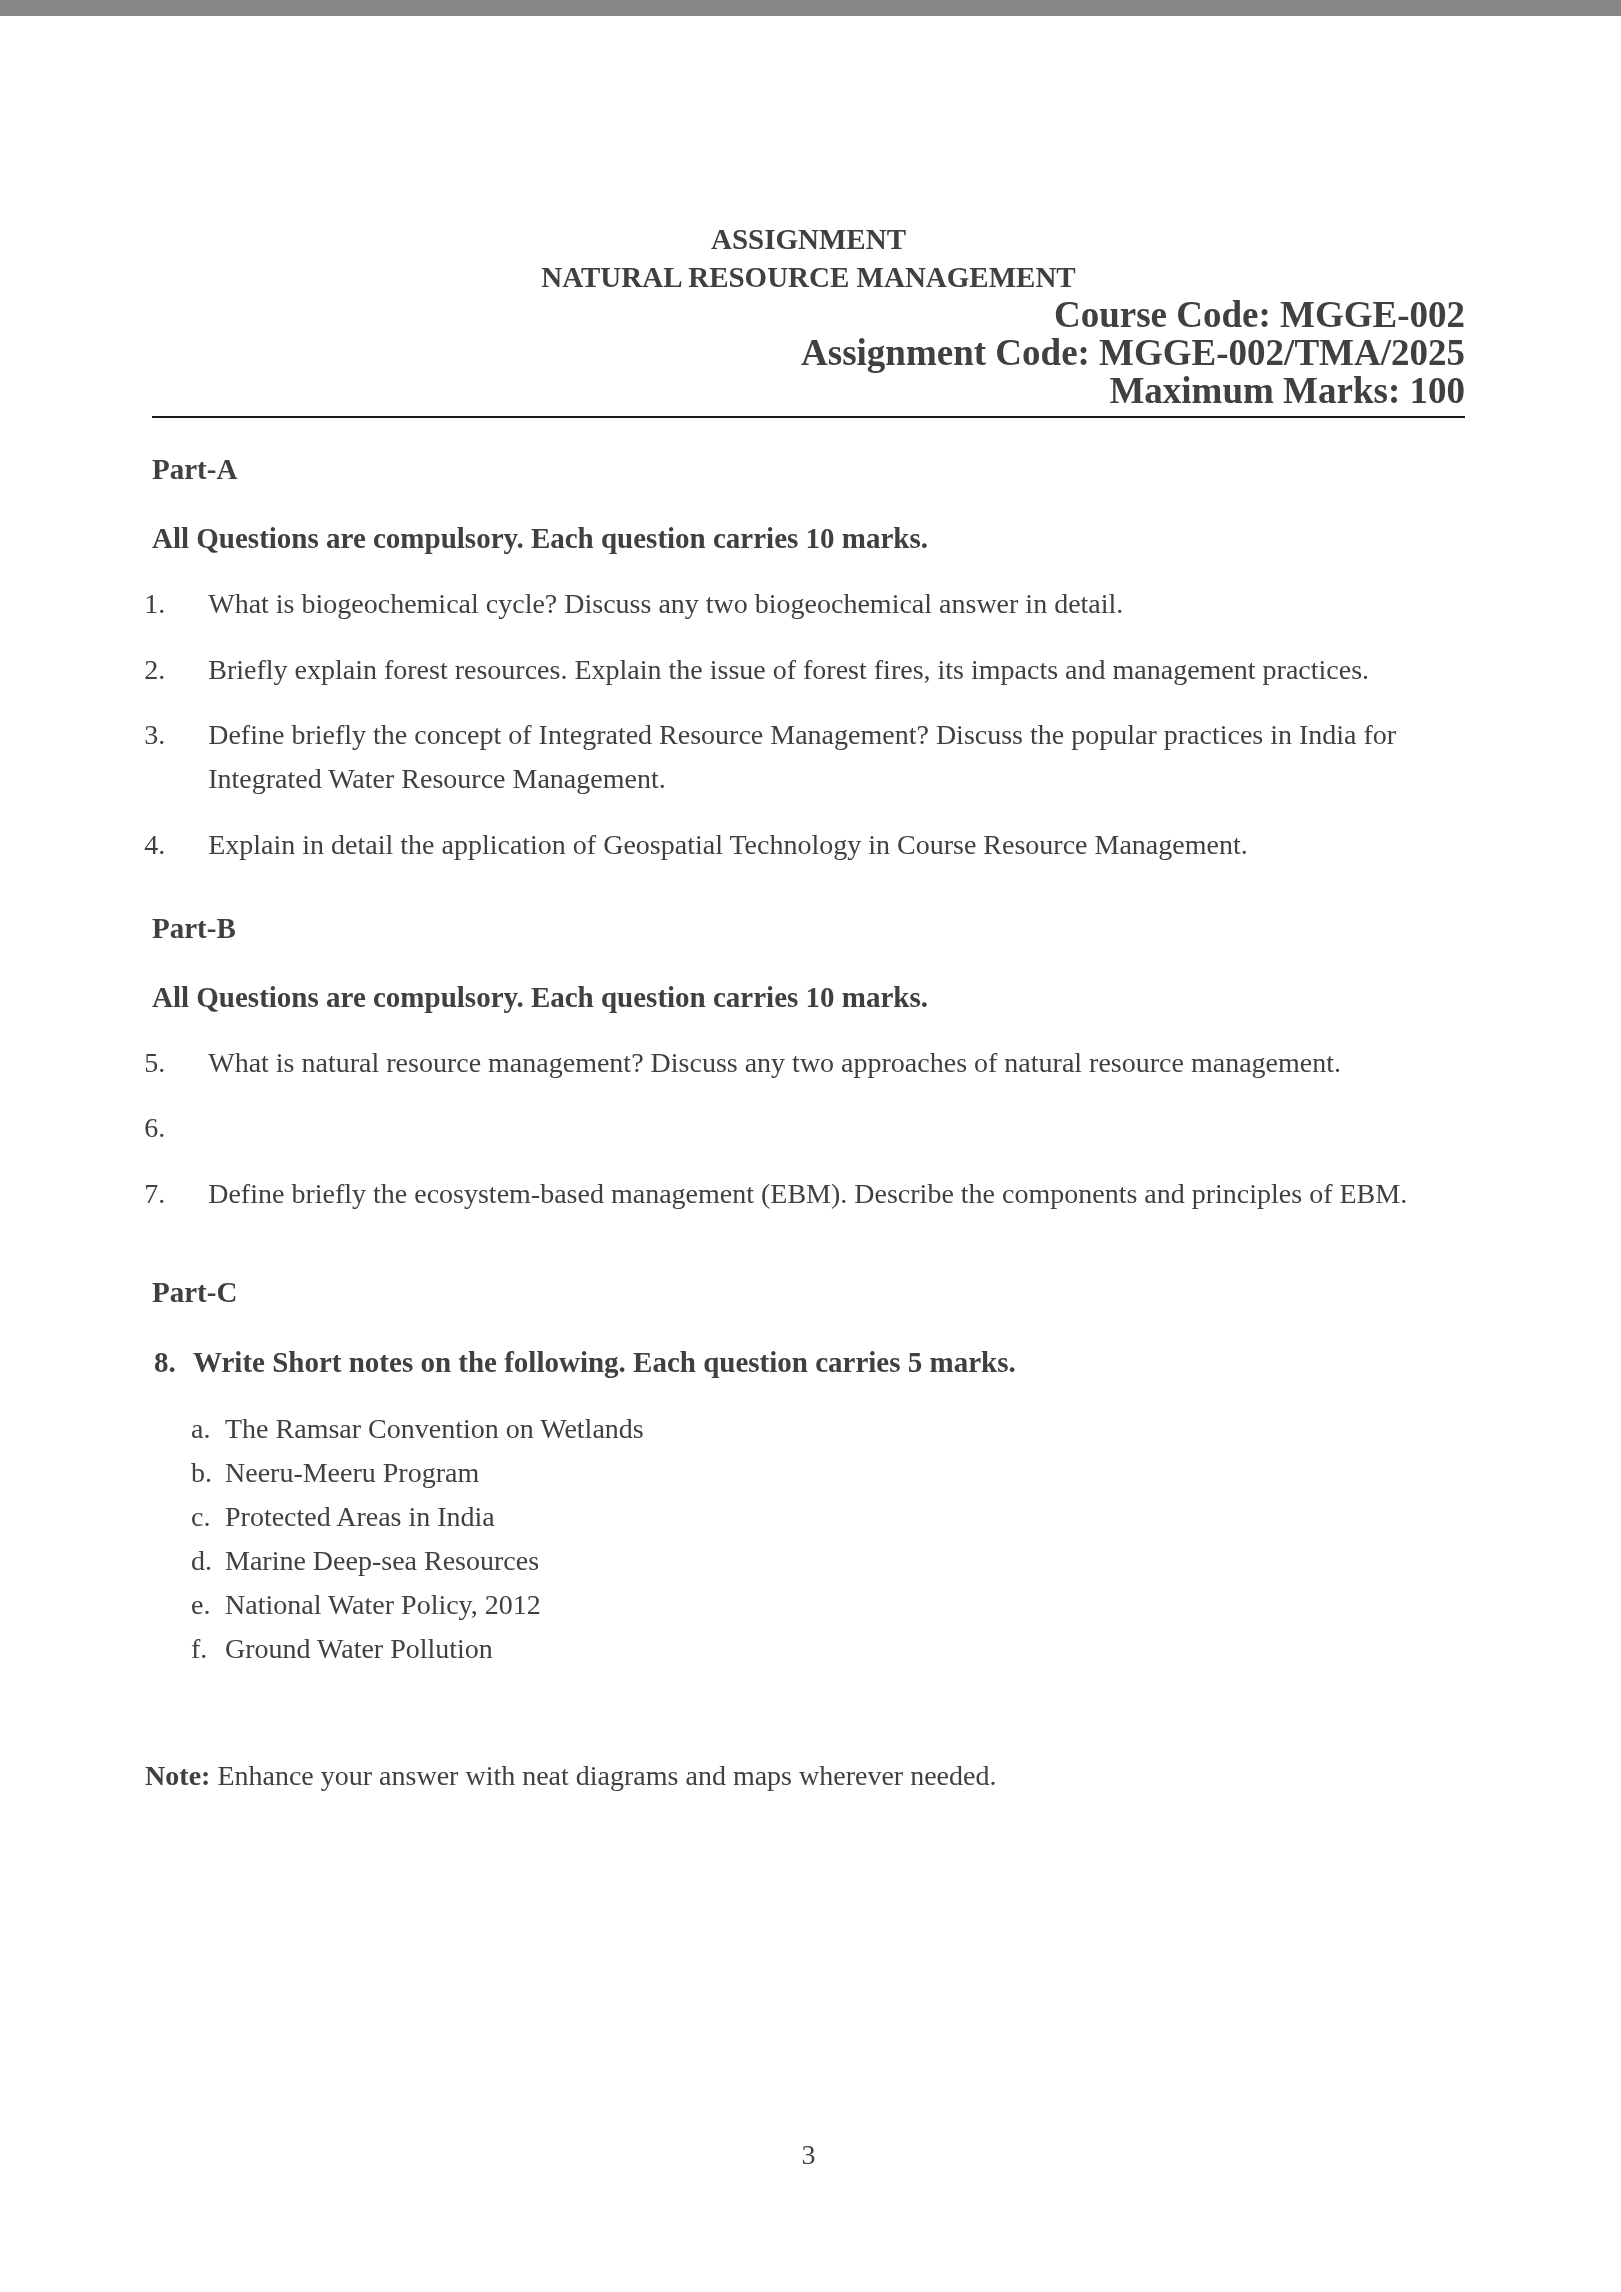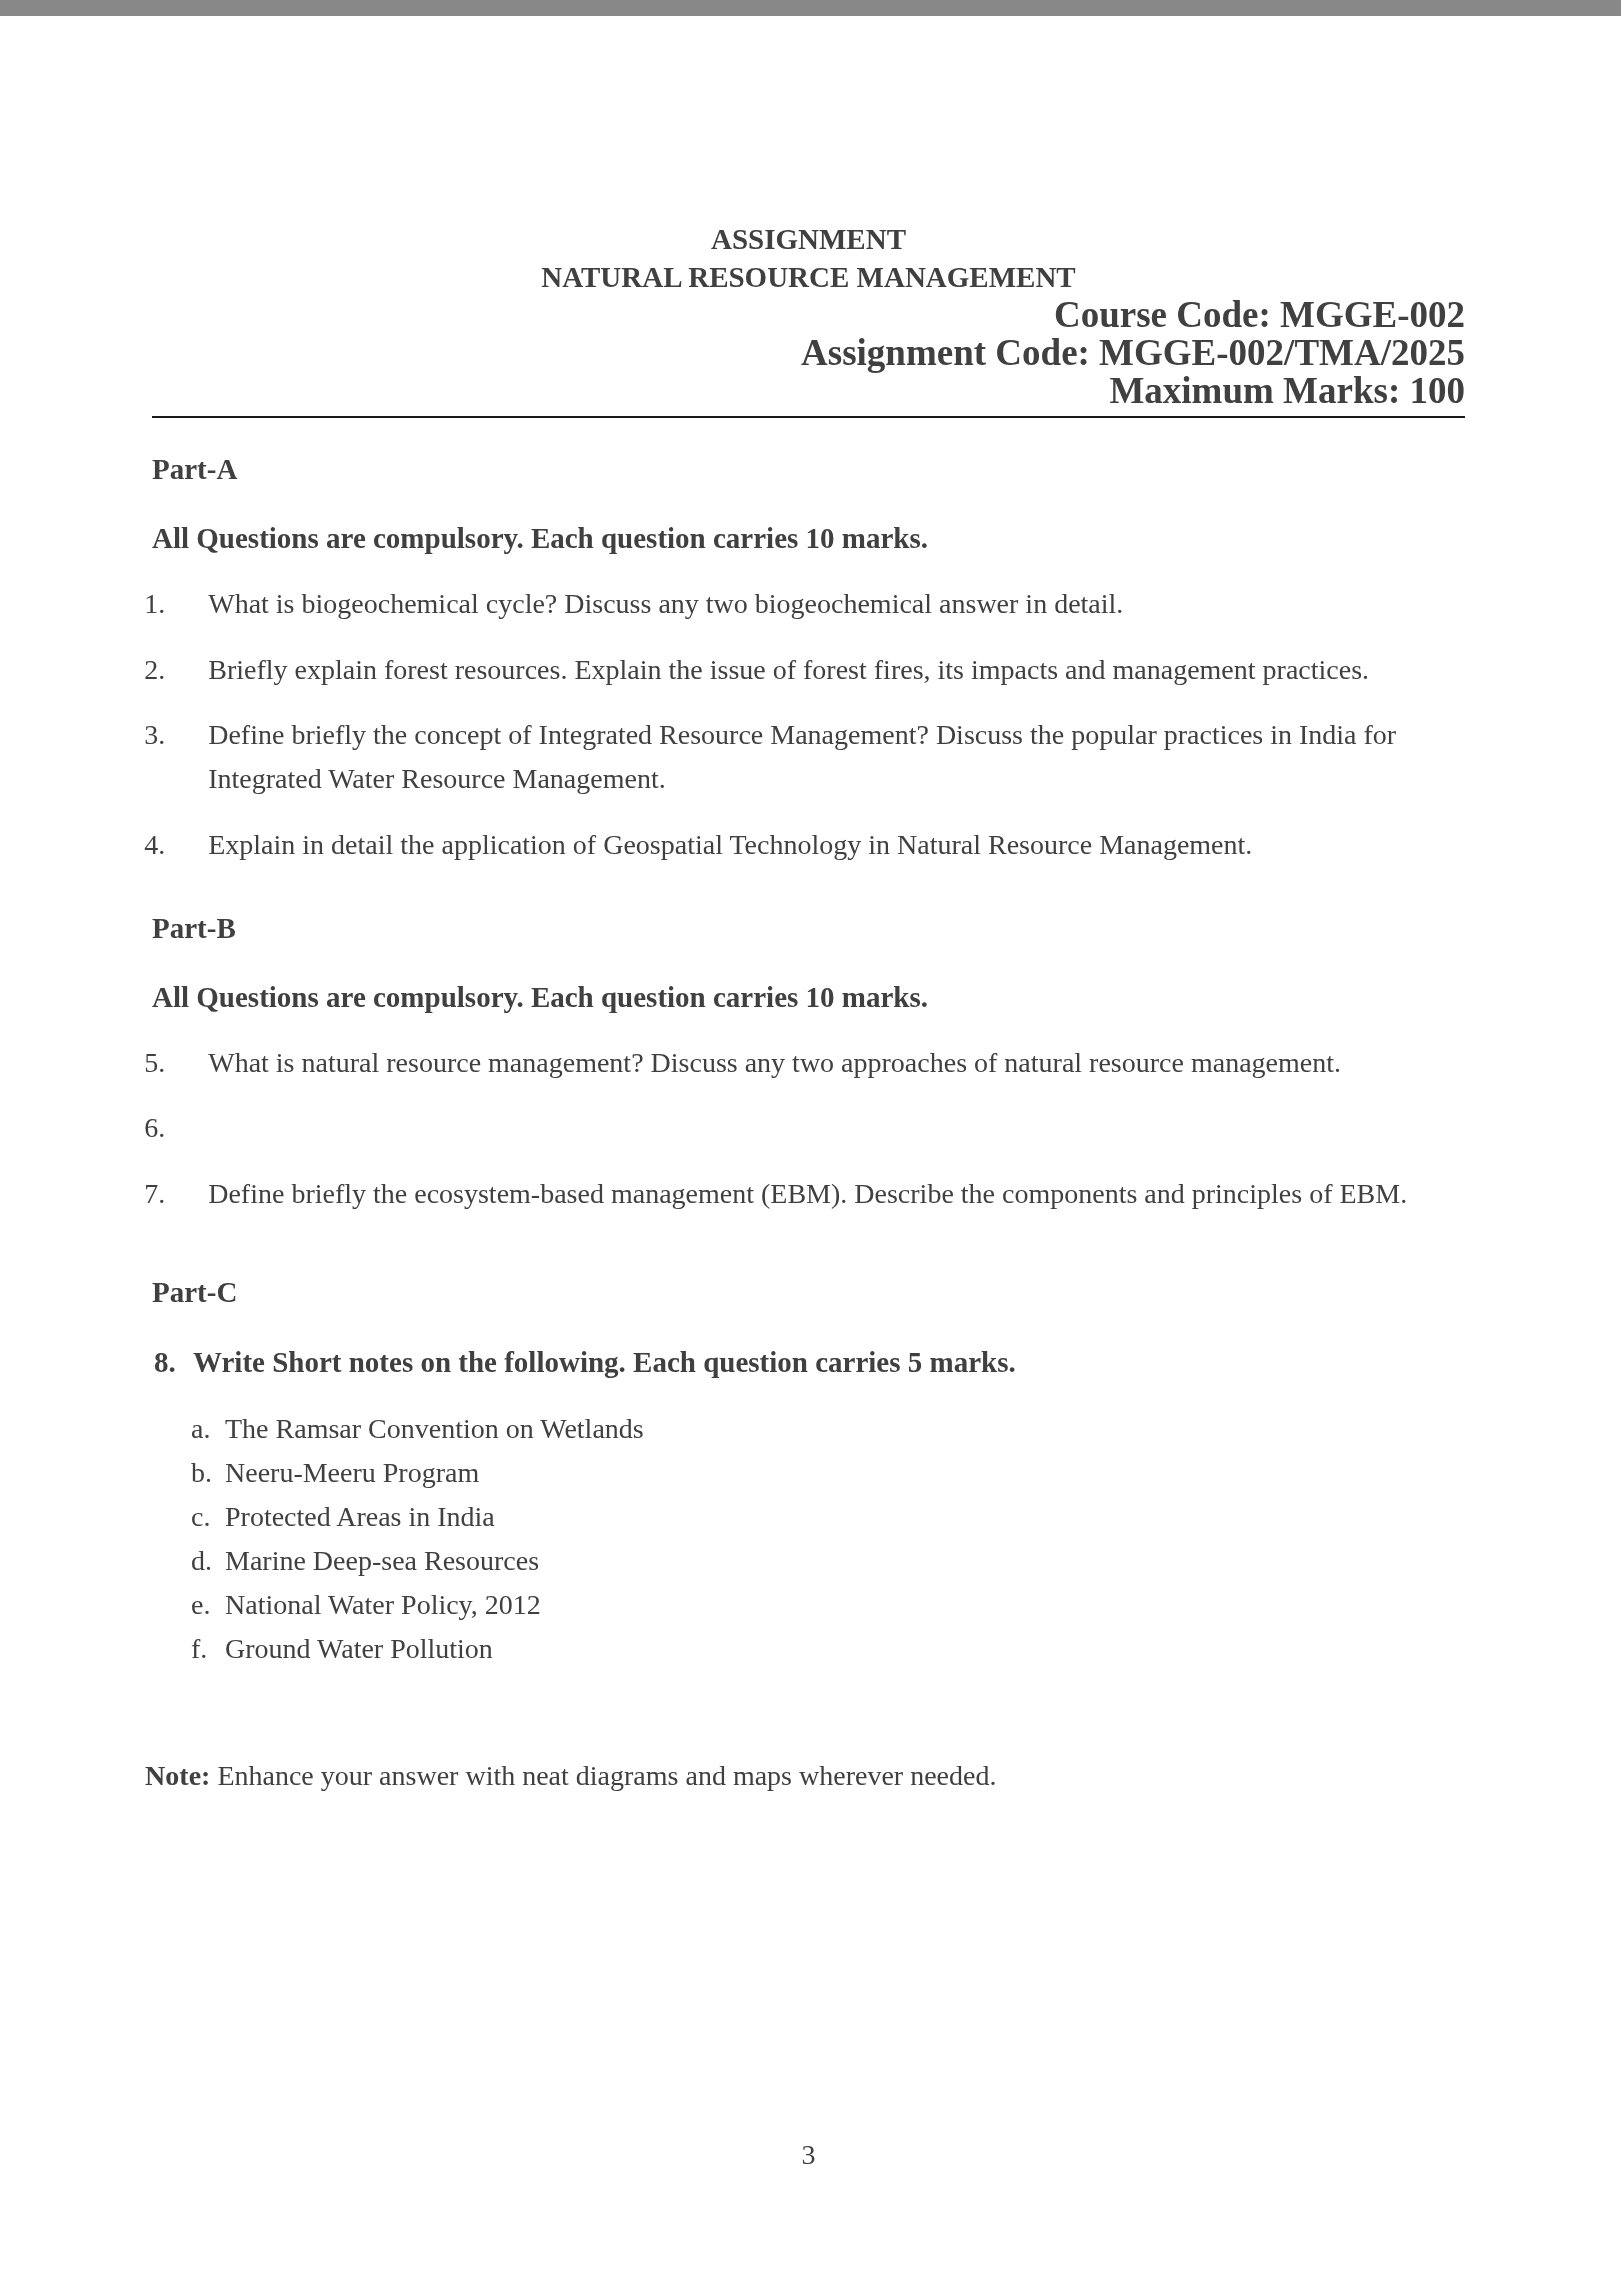--- a/index.html
+++ b/index.html
@@ -113,21 +113,21 @@
       <div class="q-row">
         <span class="q-num">2.</span>
         <span class="q-text">Briefly explain forest resources. Explain the issue of forest fires, its impacts and management practices.</span>
       </div>
       <div class="q-row">
         <span class="q-num">3.</span>
         <span class="q-text">Define briefly the concept of Integrated Resource Management? Discuss the popular practices in India for Integrated Water Resource Management.</span>
       </div>
       <div class="q-row">
         <span class="q-num">4.</span>
-        <span class="q-text">Explain in detail the application of Geospatial Technology in Natural Resource Management.</span>
+        <span class="q-text">Explain in detail the application of Geospatial Technology in Course Resource Management.</span>
       </div>
     </div>
 
     <div>
       <p class="part-heading part-b">Part-B</p>
       <p class="intro">All Questions are compulsory. Each question carries 10 marks.</p>
 
       <div class="q-row">
         <span class="q-num">5.</span>
         <span class="q-text">What is natural resource management? Discuss any two approaches of natural resource management.</span>

